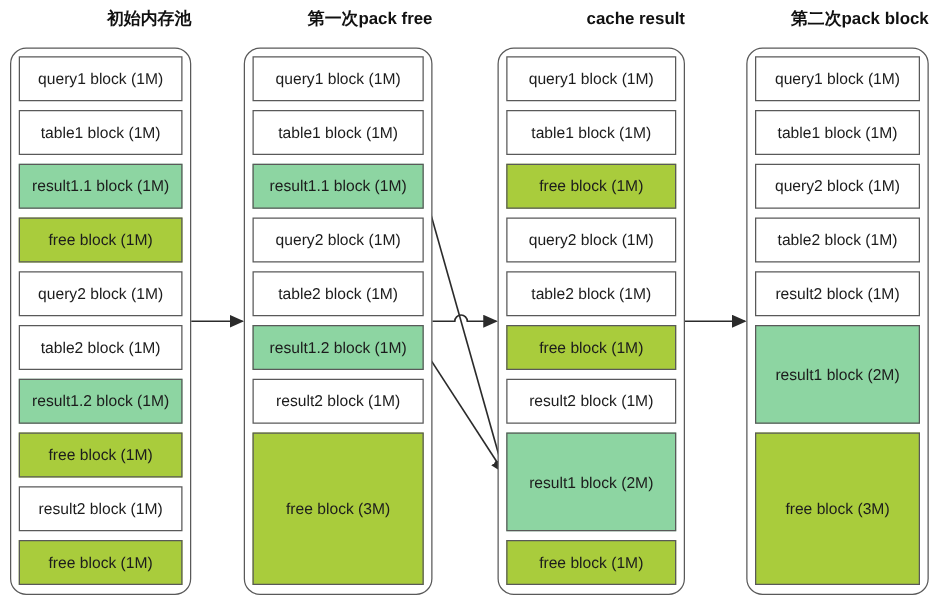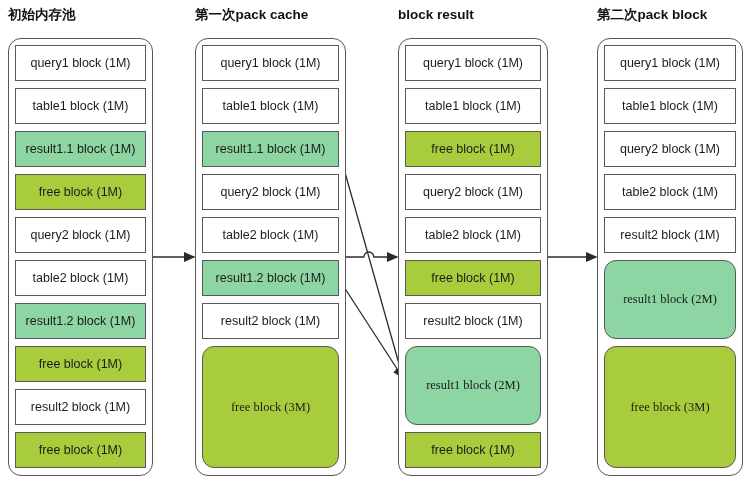--- a/index.html
+++ b/index.html
@@ -2,35 +2,35 @@
 <html><head>
 <meta charset="utf-8">
 <style>
   html,body{margin:0;padding:0;background:#ffffff;}
   #canvas{
     position:relative;width:747px;height:481px;background:#ffffff;
     font-family:"Liberation Sans","DejaVu Sans",sans-serif;overflow:hidden;
   }
   .col-title{
     position:absolute;top:5px;height:20px;line-height:20px;
-    text-align:left;font-weight:bold;font-size:13.5px;color:#111111;
+    text-align:right;font-weight:bold;font-size:13.5px;color:#111111;
     white-space:nowrap;
   }
   .pool{
     position:absolute;top:38px;height:438px;box-sizing:border-box;
     border:1.5px solid #595959;border-radius:13px;background:#ffffff;
     padding:6px;display:flex;flex-direction:column;gap:7px;
   }
   .block{
     box-sizing:border-box;flex:0 0 auto;
     border:1.3px solid #595959;border-radius:0;
     display:flex;align-items:center;justify-content:center;
     font-size:12.5px;color:#1c1c1c;white-space:nowrap;
   }
-  .u2,.u3{border-radius:12px;font-family:Liberation Serif, serif;}
+  .u2,.u3{border-radius:0;}
   #arrows{position:absolute;left:0;top:0;pointer-events:none;}
 </style>
 </head>
 <body>
 
 <div id="canvas">
   <svg id="arrows" width="747" height="481" viewBox="0 0 747 481">
       <defs>
         <marker id="ah" markerWidth="9" markerHeight="8" refX="8" refY="4" orient="auto">
           <path d="M0,0 L9,4 L0,8 z" fill="#2b2b2b"></path>
@@ -48,32 +48,32 @@
       <div class="block u1" style="height: 36px; background: rgb(255, 255, 255); border-color: rgb(89, 89, 89);">table1 block (1M)</div>
       <div class="block u1" style="height: 36px; background: rgb(141, 213, 162); border-color: rgb(89, 89, 89);">result1.1 block (1M)</div>
       <div class="block u1" style="height: 36px; background: rgb(169, 204, 60); border-color: rgb(89, 89, 89);">free block (1M)</div>
       <div class="block u1" style="height: 36px; background: rgb(255, 255, 255); border-color: rgb(89, 89, 89);">query2 block (1M)</div>
       <div class="block u1" style="height: 36px; background: rgb(255, 255, 255); border-color: rgb(89, 89, 89);">table2 block (1M)</div>
       <div class="block u1" style="height: 36px; background: rgb(141, 213, 162); border-color: rgb(89, 89, 89);">result1.2 block (1M)</div>
       <div class="block u1" style="height: 36px; background: rgb(169, 204, 60); border-color: rgb(89, 89, 89);">free block (1M)</div>
       <div class="block u1" style="height: 36px; background: rgb(255, 255, 255); border-color: rgb(89, 89, 89);">result2 block (1M)</div>
       <div class="block u1" style="height: 36px; background: rgb(169, 204, 60); border-color: rgb(89, 89, 89);">free block (1M)</div>
     </div>
-    <div class="col-title" style="left: 195px; width: 151px;">第一次pack cache</div>
+    <div class="col-title" style="left: 195px; width: 151px;">第一次pack free</div>
     <div class="pool" style="left: 195px; width: 151px; border-color: rgb(89, 89, 89);">
       <div class="block u1" style="height: 36px; background: rgb(255, 255, 255); border-color: rgb(89, 89, 89);">query1 block (1M)</div>
       <div class="block u1" style="height: 36px; background: rgb(255, 255, 255); border-color: rgb(89, 89, 89);">table1 block (1M)</div>
       <div class="block u1" style="height: 36px; background: rgb(141, 213, 162); border-color: rgb(89, 89, 89);">result1.1 block (1M)</div>
       <div class="block u1" style="height: 36px; background: rgb(255, 255, 255); border-color: rgb(89, 89, 89);">query2 block (1M)</div>
       <div class="block u1" style="height: 36px; background: rgb(255, 255, 255); border-color: rgb(89, 89, 89);">table2 block (1M)</div>
       <div class="block u1" style="height: 36px; background: rgb(141, 213, 162); border-color: rgb(89, 89, 89);">result1.2 block (1M)</div>
       <div class="block u1" style="height: 36px; background: rgb(255, 255, 255); border-color: rgb(89, 89, 89);">result2 block (1M)</div>
       <div class="block u3" style="height: 122px; background: rgb(169, 204, 60); border-color: rgb(89, 89, 89);">free block (3M)</div>
     </div>
-    <div class="col-title" style="left: 398px; width: 150px;">block result</div>
+    <div class="col-title" style="left: 398px; width: 150px;">cache result</div>
     <div class="pool" style="left: 398px; width: 150px; border-color: rgb(89, 89, 89);">
       <div class="block u1" style="height: 36px; background: rgb(255, 255, 255); border-color: rgb(89, 89, 89);">query1 block (1M)</div>
       <div class="block u1" style="height: 36px; background: rgb(255, 255, 255); border-color: rgb(89, 89, 89);">table1 block (1M)</div>
       <div class="block u1" style="height: 36px; background: rgb(169, 204, 60); border-color: rgb(89, 89, 89);">free block (1M)</div>
       <div class="block u1" style="height: 36px; background: rgb(255, 255, 255); border-color: rgb(89, 89, 89);">query2 block (1M)</div>
       <div class="block u1" style="height: 36px; background: rgb(255, 255, 255); border-color: rgb(89, 89, 89);">table2 block (1M)</div>
       <div class="block u1" style="height: 36px; background: rgb(169, 204, 60); border-color: rgb(89, 89, 89);">free block (1M)</div>
       <div class="block u1" style="height: 36px; background: rgb(255, 255, 255); border-color: rgb(89, 89, 89);">result2 block (1M)</div>
       <div class="block u2" style="height: 79px; background: rgb(141, 213, 162); border-color: rgb(89, 89, 89);">result1 block (2M)</div>
       <div class="block u1" style="height: 36px; background: rgb(169, 204, 60); border-color: rgb(89, 89, 89);">free block (1M)</div>

